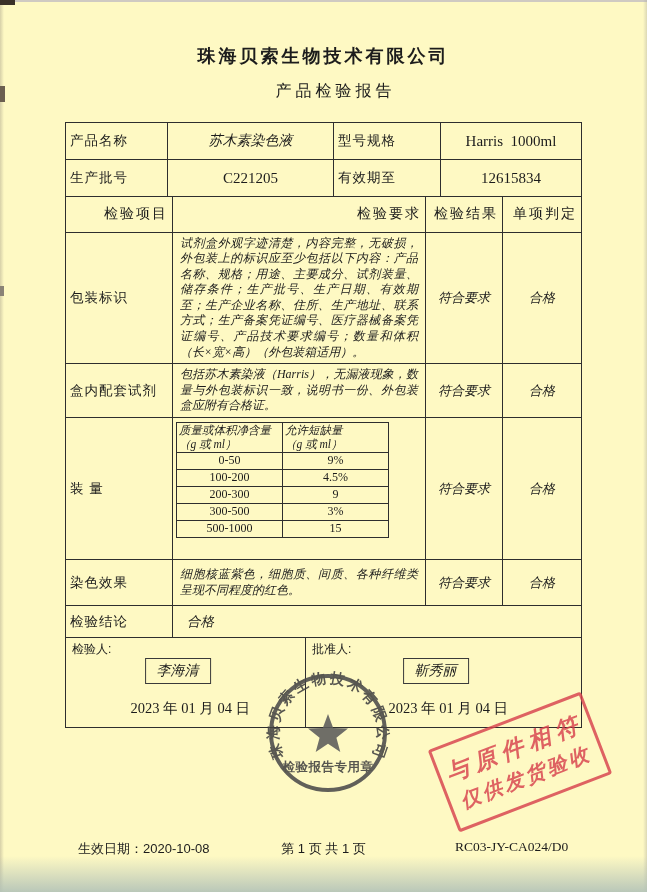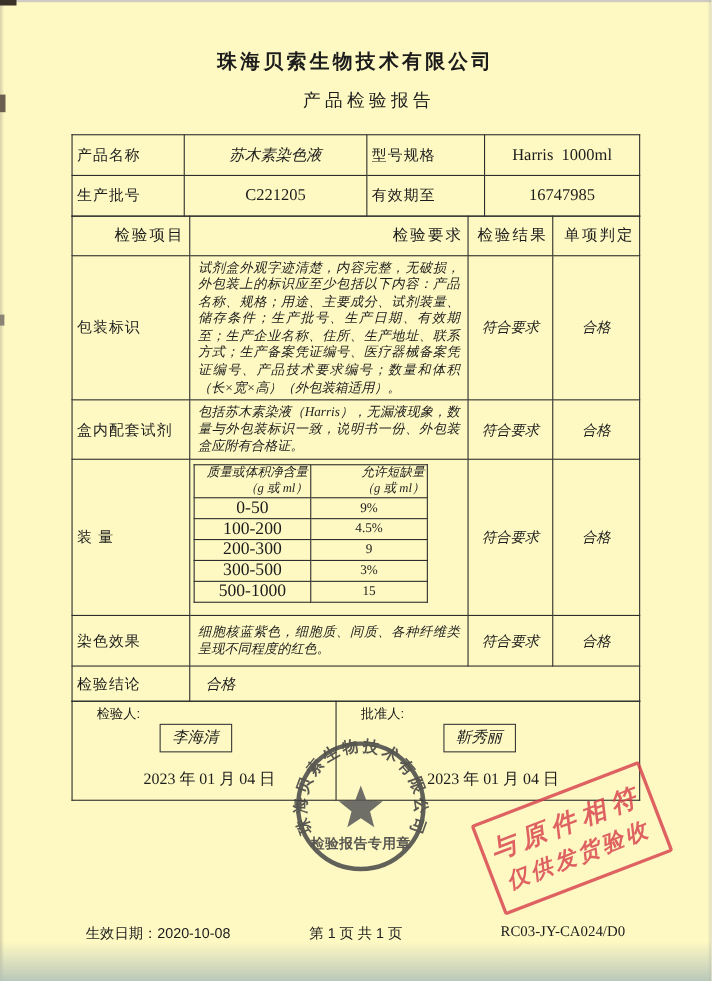--- a/index.html
+++ b/index.html
@@ -46,28 +46,28 @@
   .basis-val { font-size:14px; text-align:center; letter-spacing:1px; }
 
   .hdr { text-align:right; font-size:14px; letter-spacing:2px; }
   .req { font-size:12px; line-height:1.3; text-align:justify; padding:3px 7px; }
   .res { text-align:center; font-size:13px; }
 
   
   .inner-cell { vertical-align:top; padding:4px 0 0 3px; }
   table.vol { width:213px; }
   table.vol td { border:1.2px solid #2e2e2e; padding:0 2px; }
-  .vol-h { text-align:right; font-size:11.5px; line-height:1.25; padding:2px 0; }
-  .vol-c1 { width:120px; text-align:center; font-size:16px; height:16px; }
+  .vol-h { text-align:left; font-size:11.5px; line-height:1.25; padding:2px 0; }
+  .vol-c1 { width:120px; text-align:center; font-size:12px; height:16px; }
   .vol-c2 { width:88px; text-align:center; font-size:12px; height:16px; }
 
   .concl-val { font-size:13.5px; padding-left:14px; }
 
   .sig-cell { position:relative; height:85px; }
-  .sig-label { position:absolute; top:3px; left:22px; font-size:12px; }
+  .sig-label { position:absolute; top:3px; left:6px; font-size:12px; }
   .name-box { position:absolute; top:20px; left:50%; transform:translateX(-62%);
     border:1.3px solid #3a3a3a; padding:3px 11px; font-size:14px; background:rgba(255,255,255,.0); }
   .sig-date { position:absolute; bottom:9px; left:50%; transform:translateX(-46%);
     font-size:14.5px; white-space:nowrap; }
 
   
   .seal { position:absolute; left:262px; top:669px; width:132px; height:132px; opacity:.87; }
   .seal text { font-family:"Liberation Sans","DejaVu Sans",sans-serif; font-weight:bold; fill:#3f3f3f; }
 
   
@@ -116,21 +116,21 @@
           <tr style="height:37px">
         <td class="lbl">产品名称</td>
         <td class="val kai">苏木素染色液</td>
         <td class="lbl">型号规格</td>
         <td class="num-val num pre">Harris  1000ml</td>
       </tr>
       <tr style="height:37px">
         <td class="lbl">生产批号</td>
         <td class="num-val num">C221205</td>
         <td class="lbl">有效期至</td>
-        <td class="num-val num">16747985</td>
+        <td class="num-val num">12615834</td>
       </tr>
     </tbody>
       </table>
 
     <table class="b">
       <colgroup>
           <col style="width:107px">
           <col style="width:253px">
           <col style="width:77px">
           <col style="width:79px">

